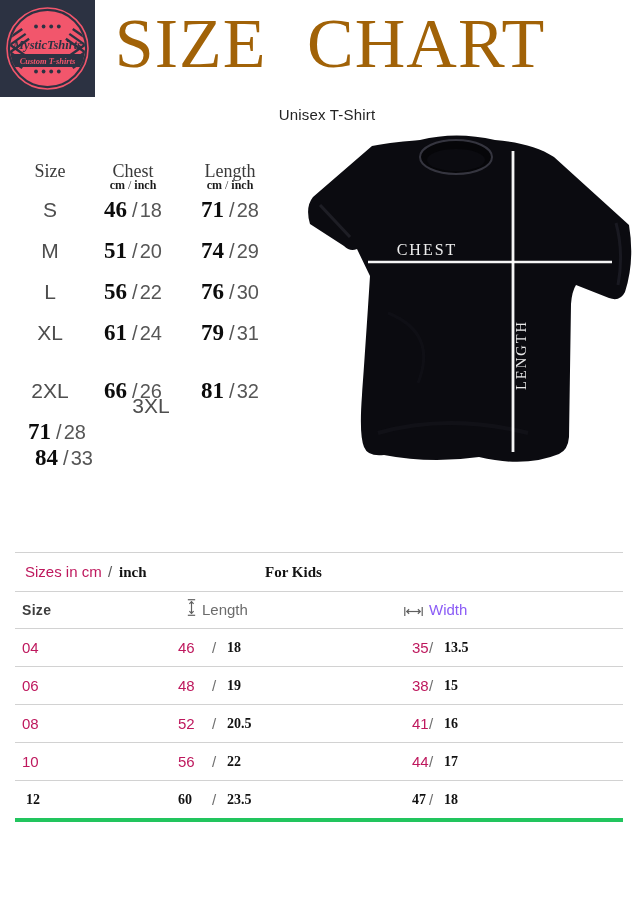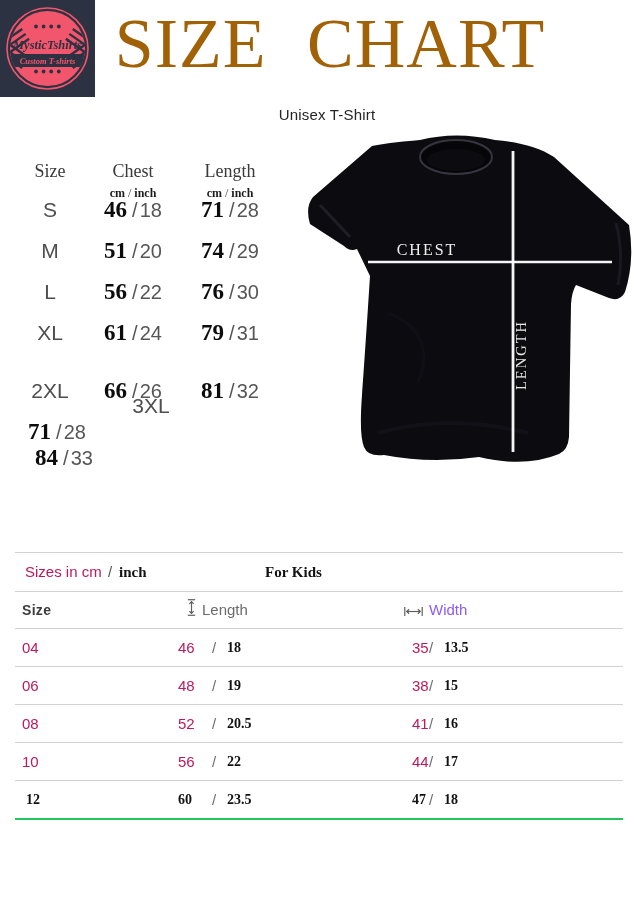--- a/index.html
+++ b/index.html
@@ -19,38 +19,38 @@
     position:absolute;left:227px;top:106px;width:200px;text-align:center;
     font-size:15px;color:#242424;letter-spacing:.2px;
   }
   
   .atable{position:absolute;left:12px;top:161px;width:278px;}
   .arow{position:absolute;left:0;display:flex;width:278px;}
   .ac1{width:76px;text-align:center;}
   .ac2{width:90px;text-align:center;}
   .ac3{width:104px;text-align:center;}
   .ahead{top:0;font-family:"Liberation Serif",serif;font-size:18px;color:#3a3a3a;}
-  .aunits{top:25px;font-family:"Liberation Serif",serif;font-weight:bold;font-size:12px;color:#1c1c1c;}
+  .aunits{top:17px;font-family:"Liberation Serif",serif;font-weight:bold;font-size:12px;color:#1c1c1c;}
   .aunits .sep{margin:0 3px;font-weight:normal;color:#333;}
   .adata{height:26px;line-height:26px;}
   .r0{top:36px;} .r1{top:77px;} .r2{top:118px;} .r3{top:159px;} .r4{top:217px;} .r5{top:232px;flex-direction:column;}
   .asz{font-size:21px;color:#4e4e4e;align-self:center;}
   .agrp{display:inline-flex;align-items:baseline;justify-content:center;}
   .acm{font-family:"Liberation Serif",serif;font-weight:bold;font-size:23px;color:#0c0c0c;}
   .asep{font-size:20px;color:#565656;margin:0 2px 0 5px;}
   .ain{font-size:20px;color:#565656;}
   
   .shirt{position:absolute;left:298px;top:133px;width:337px;height:350px;}
   
   .ktable{position:absolute;left:0;top:552px;width:635px;font-size:15px;}
   .krow{position:relative;margin:0 12px 0 15px;border-top:1px solid #d2d2d2;}
   .krow-units{height:38px;line-height:38px;}
   .krow-head{height:36px;line-height:36px;}
   .krow-data{height:37px;line-height:37px;}
-  .krow-last{border-bottom:2px solid #22c55e;}
+  .krow-last{border-bottom:4px solid #22c55e;}
   .kpos{position:absolute;top:0;}
   .gray{color:#be185d;}
   .bserif{font-family:"Liberation Serif",serif;font-weight:bold;color:#121212;}
   .kcap-prefix{left:10px;}
   .kcap-sep{left:93px;color:#555;}
   .kcap-inch{left:104px;font-size:15px;}
   .kcap-title{left:250px;font-size:15px;}
   .khead-size{left:7px;font-weight:bold;color:#3d3d3d;font-size:14px;letter-spacing:.3px;}
   .khead-len{left:171px;color:#6b6b6b;}
   .khead-wid{left:388px;color:#8b5cf6;}

